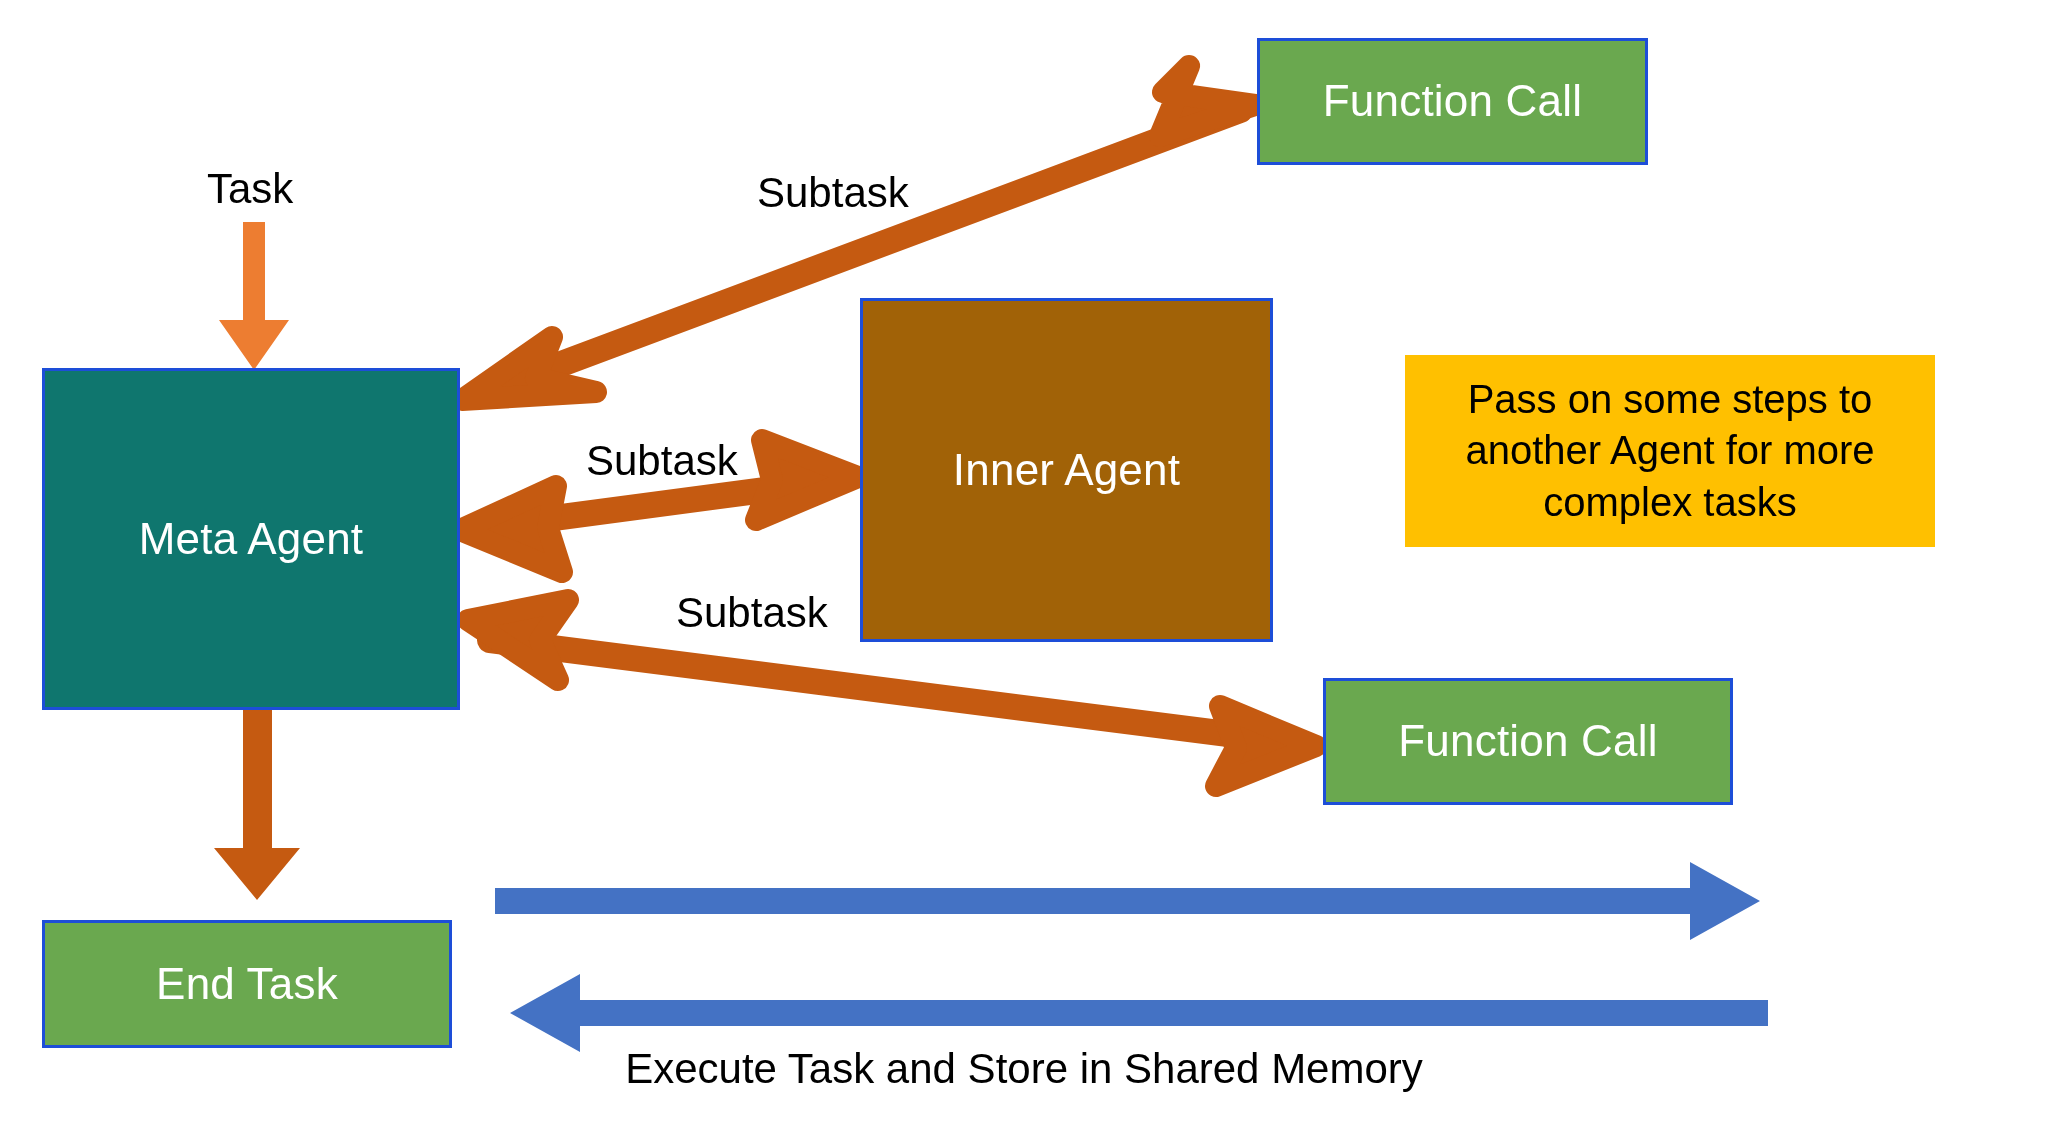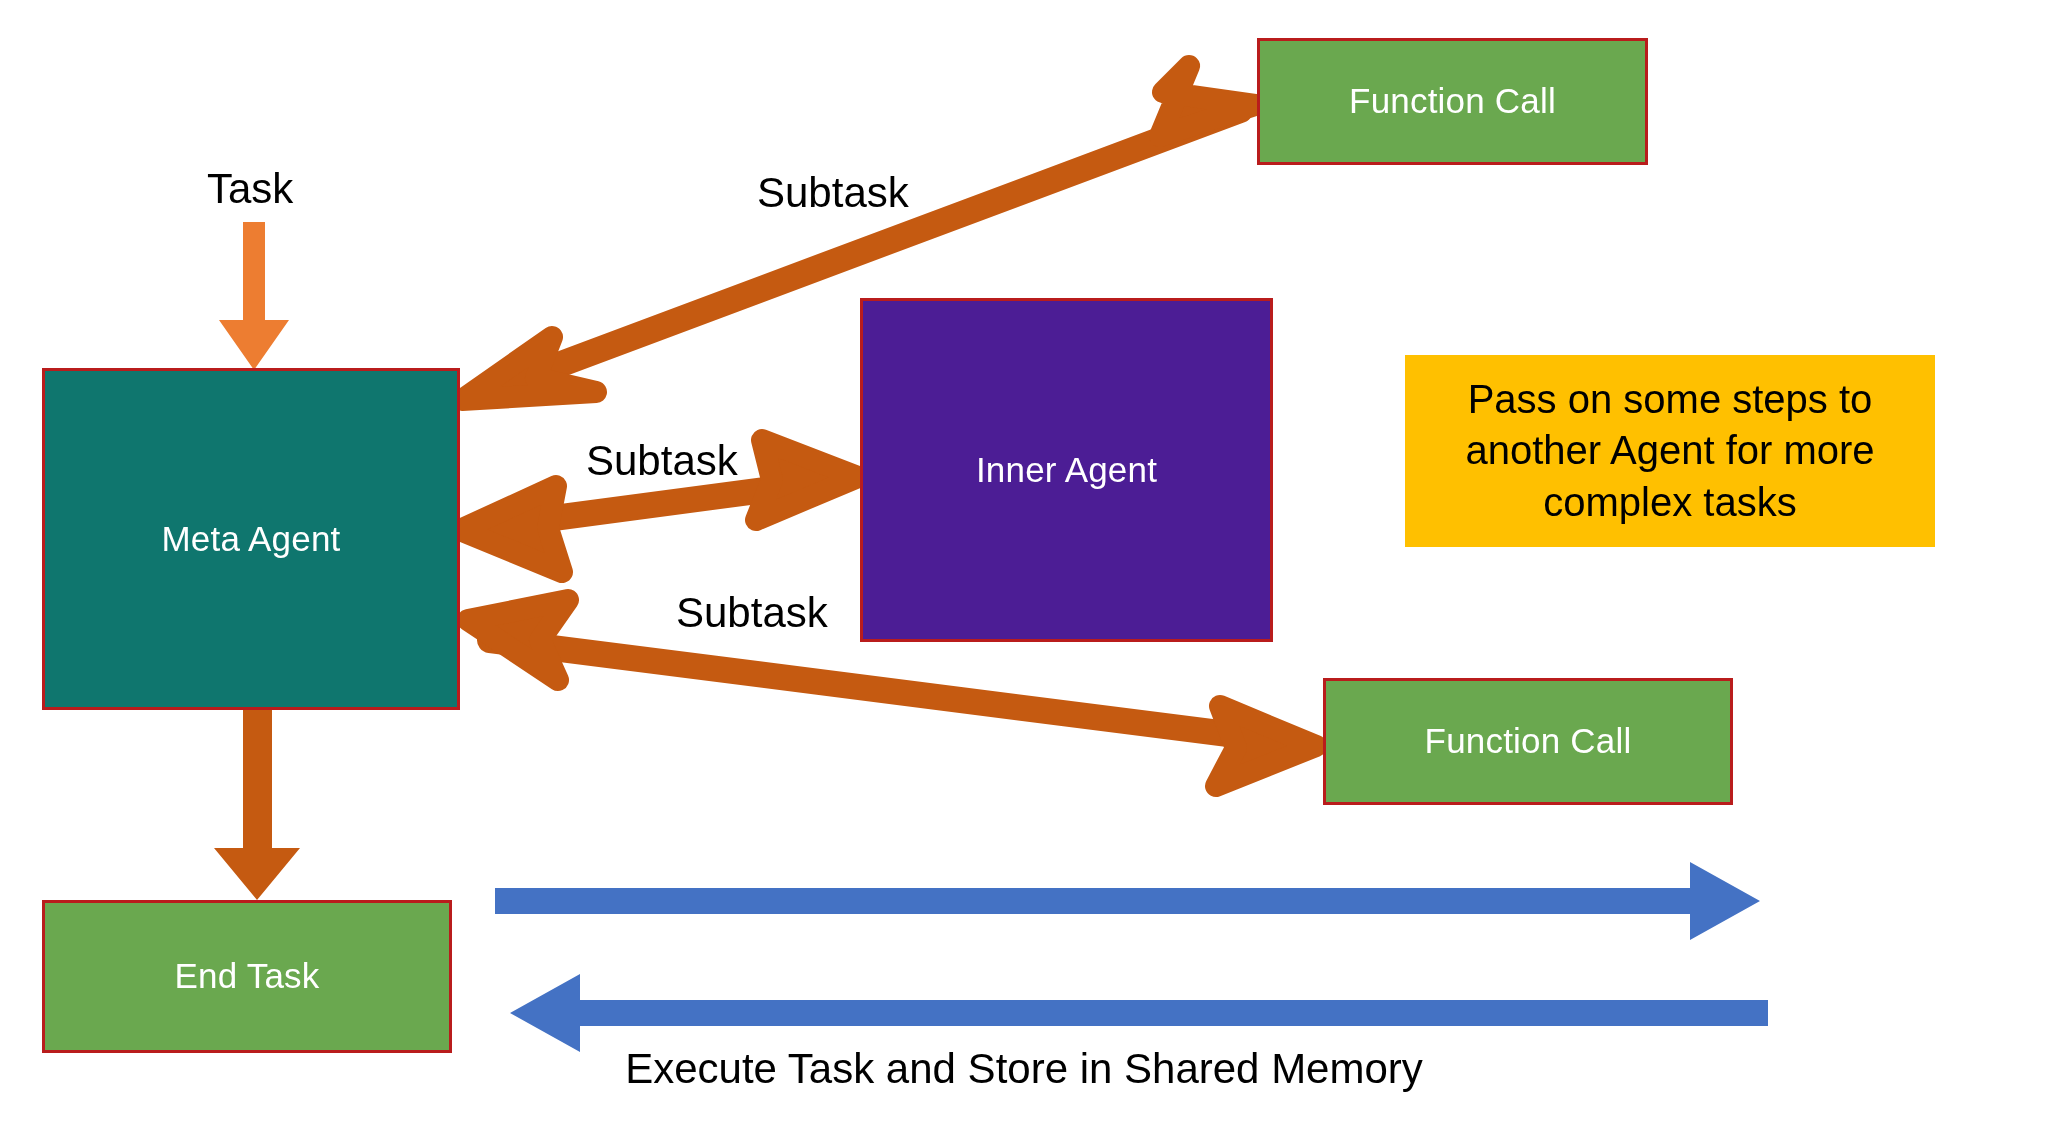--- a/index.html
+++ b/index.html
@@ -18,33 +18,33 @@
     overflow: hidden;
   }
   .node {
     position: absolute;
     box-sizing: border-box;
     display: flex;
     align-items: center;
     justify-content: center;
     text-align: center;
     color: #ffffff;
-    border: 3px solid #b91c1c;
-    font-size: 35px;
+    border: 3px solid #1d4ed8;
+    font-size: 44px;
     line-height: 1.15;
     letter-spacing: 0.2px;
   }
   .node.meta {
     background: #0f766e;
   }
   .node.green {
     background: #6aa84f;
   }
   .node.navy {
-    background: #4c1d95;
+    background: #a16207;
   }
   .callout {
     position: absolute;
     box-sizing: border-box;
     background: #ffc000;
     color: #000000;
     display: flex;
     align-items: center;
     justify-content: center;
     text-align: center;
@@ -134,21 +134,21 @@
   </div>
 
   <div class="node green" style="left:1257px; top:38px; width:391px; height:127px;">
     <span>Function Call</span>
   </div>
 
   <div class="node green" style="left:1323px; top:678px; width:410px; height:127px;">
     <span>Function Call</span>
   </div>
 
-  <div class="node green" style="left:42px; top:900px; width:410px; height:153px;">
+  <div class="node green" style="left:42px; top:920px; width:410px; height:128px;">
     <span>End Task</span>
   </div>
 
   <div class="callout" style="left:1405px; top:355px; width:530px; height:192px;">
     <span>Pass on some steps to another Agent for more complex tasks</span>
   </div>
 
   <div class="plain-label" style="left:207px; top:158px;margin-top:8px;">Task</div>
 
   <div class="plain-label" style="left:757px; top:170px;">Subtask</div>

